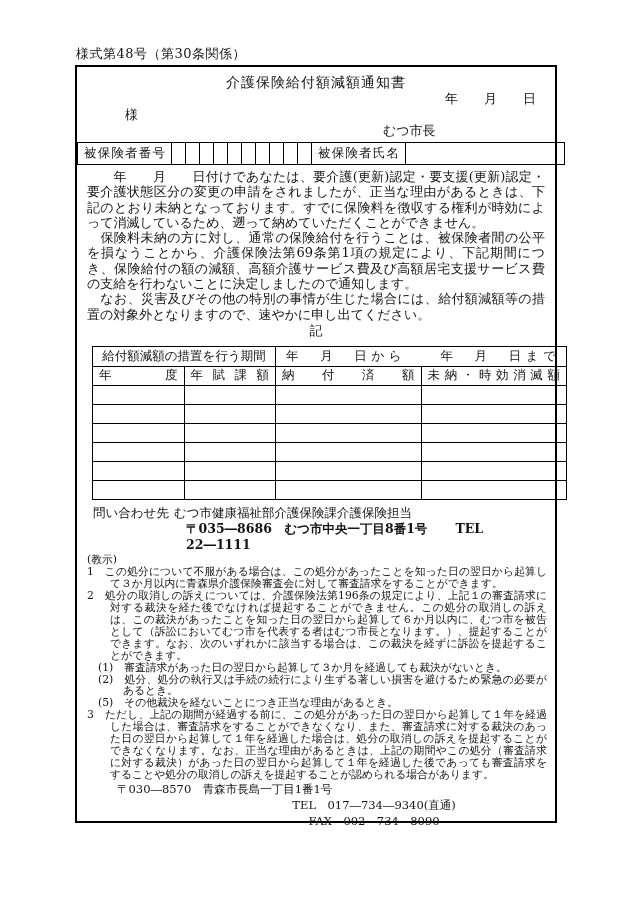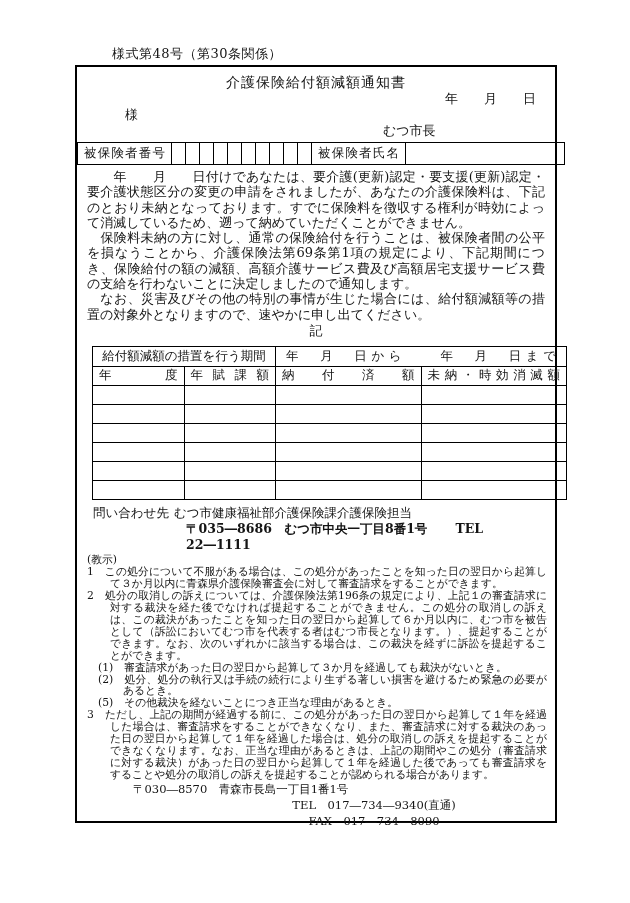--- a/index.html
+++ b/index.html
@@ -2,21 +2,21 @@
 <html><head>
 <meta charset="utf-8">
 <style>
   html,body { margin:0; padding:0; }
   body { background:#e8e8e8; }
   .page {
     position:relative; width:630px; height:903px; background:#ffffff;
     font-family:"DejaVu Serif","Liberation Serif",serif; color:#141414;
     margin:0 auto; overflow:hidden;
   }
-  .form-no { position:absolute; left:76px; top:45px; font-size:13px; letter-spacing:.5px;margin-left:36px; }
+  .form-no { position:absolute; left:76px; top:45px; font-size:13px; letter-spacing:.5px; }
   .box {
     position:absolute; left:75px; top:65px; width:482px; height:758px;
     border:2px solid #000; box-sizing:border-box;
   }
   .title { margin-top:7px; text-align:center; font-size:14px; letter-spacing:1px; line-height:17px; }
   .date-line { text-align:right; padding-right:19px; font-size:13px; line-height:16px; }
   .sama { padding-left:48px; font-size:13px; line-height:16px; }
   .mayor { padding-left:306px; font-size:13px; line-height:16px; }
 
   table { border-collapse:collapse; table-layout:fixed; }
@@ -45,21 +45,21 @@
   .contact .line2 { margin-left:93px;font-weight:bold; }
   .contact .tel { margin-left:28px; }
 
   .notice { margin:1px 8px 0 10px; font-size:10.8px; line-height:11.95px;
             text-align:justify; text-justify:inter-ideograph; }
   .notice p { margin:0; }
   .notice .n-item { padding-left:23px; text-indent:-23px; }
   .notice .n-sub  { margin-left:11px; padding-left:25px; text-indent:-25px; }
 
   .org { margin:0 0 0 38px; font-size:11.5px; line-height:16px; }
-  .org .line2 { margin-left:18px; }
+  .org .line2 { margin-left:2px; }
   .org .line3, .org .line4 { margin-left:78px;text-align:center; }
 </style>
 </head>
 <body>
 
 <div class="page">
 
   <div class="form-no">様式第48号（第30条関係）</div>
 
   <div class="box">
@@ -83,21 +83,21 @@
             <td class="digit"></td>
             <td class="digit"></td>
             <td class="digit"></td>
             <td class="lbl" style="width:81px">被保険者氏名</td>
         <td class="val" style="width:158px"></td>
       </tr>
     </tbody>
       </table>
 
     <div class="body-text">
-      <p>　　年　　月　　日付けであなたは、要介護(更新)認定・要支援(更新)認定・要介護状態区分の変更の申請をされましたが、あなたの介護保険料は、下記のとおり未納となっております。すでに保険料を徴収する権利が時効によって消滅しているため、遡って納めていただくことができません。</p>
+      <p>　　年　　月　　日付けであなたは、要介護(更新)認定・要支援(更新)認定・要介護状態区分の変更の申請をされましたが、正当な理由があるときは、下記のとおり未納となっております。すでに保険料を徴収する権利が時効によって消滅しているため、遡って納めていただくことができません。</p>
       <p>　保険料未納の方に対し、通常の保険給付を行うことは、被保険者間の公平を損なうことから、介護保険法第69条第1項の規定により、下記期間につき、保険給付の額の減額、高額介護サービス費及び高額居宅支援サービス費の支給を行わないことに決定しましたので通知します。</p>
       <p>　なお、災害及びその他の特別の事情が生じた場合には、給付額減額等の措置の対象外となりますので、速やかに申し出てください。</p>
     </div>
 
     <div class="ki">記</div>
 
     <table class="main-table">
       <tbody>
         <tr class="r1">
           <td class="c-period" colspan="2" style="width:182px">給付額減額の措置を行う期間</td>
@@ -163,17 +163,17 @@
           <p class="n-sub">(1)　審査請求があった日の翌日から起算して３か月を経過しても裁決がないとき。</p>
           <p class="n-sub">(2)　処分、処分の執行又は手続の続行により生ずる著しい損害を避けるため緊急の必要があるとき。</p>
           <p class="n-sub">(5)　その他裁決を経ないことにつき正当な理由があるとき。</p>
           <p class="n-item">3　ただし、上記の期間が経過する前に、この処分があった日の翌日から起算して１年を経過した場合は、審査請求をすることができなくなり、また、審査請求に対する裁決のあった日の翌日から起算して１年を経過した場合は、処分の取消しの訴えを提起することができなくなります。なお、正当な理由があるときは、上記の期間やこの処分（審査請求に対する裁決）があった日の翌日から起算して１年を経過した後であっても審査請求をすることや処分の取消しの訴えを提起することが認められる場合があります。</p>
         </div>
     </div>
 
     <div class="org">
       <div class="line2">〒030―8570　青森市長島一丁目1番1号</div>
       <div class="line3">TEL　017―734―9340(直通)</div>
-      <div class="line4">FAX　017―734―8090</div>
+      <div class="line4">FAX　002―734―8090</div>
     </div>
 
   </div>
 </div>
 
 </body></html>

